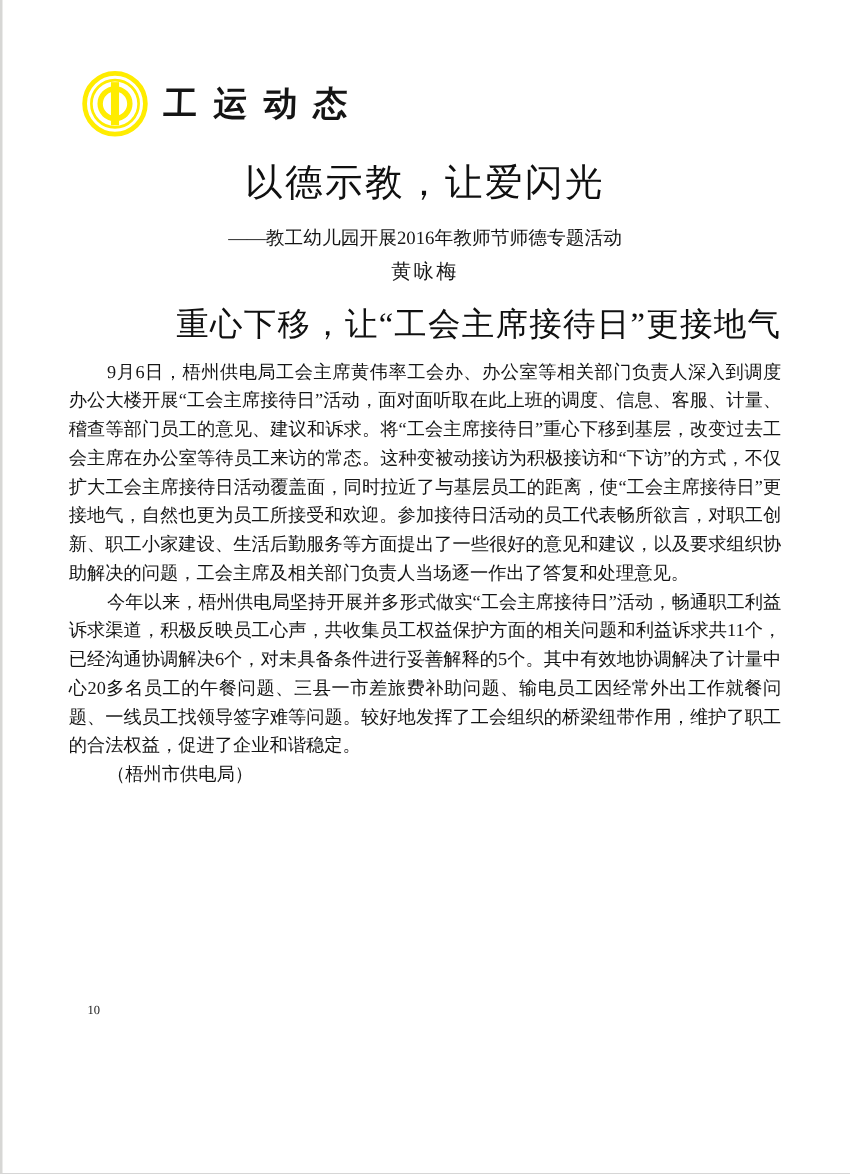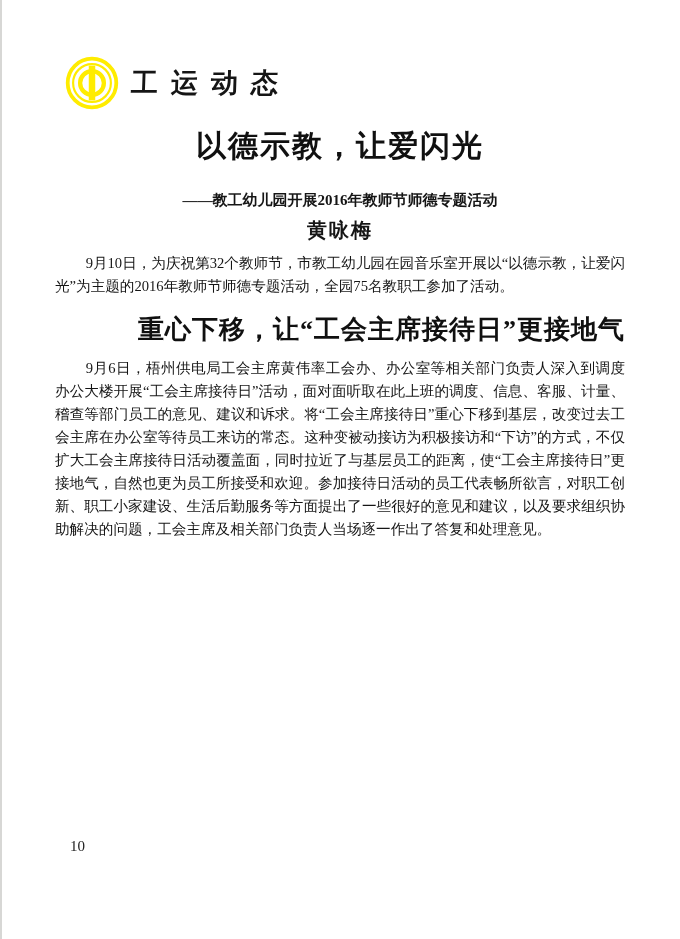--- a/index.html
+++ b/index.html
@@ -19,35 +19,35 @@
   .masthead{display:flex;align-items:center;gap:12px;padding-top:56px;margin-left:10px;}
   .emblem{width:54px;height:54px;flex:0 0 auto;}
   .masthead-title{
     font-size:27px;font-weight:bold;letter-spacing:13px;
     font-family:"Liberation Serif","DejaVu Serif",serif;
     transform:skewX(-2deg);
     white-space:nowrap;
   }
   
   .art-title{
-    text-align:center;font-weight:bold;color:#101010;
+    text-align:center;font-weight:normal;color:#101010;
     font-family:"Liberation Serif","DejaVu Serif",serif;
   }
   .t1{font-size:30px;margin:16px 0 0 0;letter-spacing:2px;}
   .t2{font-size:26px;margin:14px 0 10px 0;letter-spacing:1px;text-align:right;}
-  .subtitle{text-align:center;font-size:15px;font-weight:bold;margin:24px 0 0 0;}
-  .author{text-align:center;font-size:20px;font-weight:bold;margin:7px 0 8px 0;letter-spacing:2px;}
+  .subtitle{text-align:center;font-size:15px;font-weight:normal;margin:14px 0 0 0;}
+  .author{text-align:center;font-size:16px;font-weight:normal;margin:7px 0 8px 0;letter-spacing:2px;}
   .body-text p{
     margin:0;font-size:14.6px;line-height:23px;
     text-align:justify;text-justify:inter-ideograph;
     text-indent:2.1em;
   }
   .attr-inline{float:right;text-indent:0;}
   .attr-line{margin:0;font-size:14.6px;line-height:23px;text-align:right;}
-  .page-number{position:absolute;left:68px;top:838px;font-size:15px;color:#222;}
+  .page-number{position:absolute;left:68px;top:803px;font-size:10px;color:#222;}
 </style>
 </head>
 <body>
 
 <div class="page">
   <div class="content">
 
     <div class="masthead">
       <svg class="emblem" viewBox="0 0 100 100">
         <circle cx="50" cy="50" r="45" fill="none" stroke="#ffec00" stroke-width="7"></circle>
@@ -56,27 +56,28 @@
         <rect x="44" y="18" width="12" height="64" fill="#ffec00"></rect>
       </svg>
       <div class="masthead-title">工运动态</div>
     </div>
 
     <div>
       <h1 class="art-title t1">以德示教，让爱闪光</h1>
       <div class="subtitle">——教工幼儿园开展2016年教师节师德专题活动</div>
       <div class="author">黄咏梅</div>
       <div class="body-text">
-        <p>9月10日，为庆祝第32个教师节，市教工幼儿园在园音乐室开展以“以德示教，让爱闪光”为主题的2016年教师节师德专题活动，全园75名教职工参加了活动。</p>
       </div>
     </div>
 
     <div>
       <h1 class="art-title t2">重心下移，让“工会主席接待日”更接地气</h1>
       <div class="body-text">
         <p>9月6日，梧州供电局工会主席黄伟率工会办、办公室等相关部门负责人深入到调度办公大楼开展“工会主席接待日”活动，面对面听取在此上班的调度、信息、客服、计量、稽查等部门员工的意见、建议和诉求。将“工会主席接待日”重心下移到基层，改变过去工会主席在办公室等待员工来访的常态。这种变被动接访为积极接访和“下访”的方式，不仅扩大工会主席接待日活动覆盖面，同时拉近了与基层员工的距离，使“工会主席接待日”更接地气，自然也更为员工所接受和欢迎。参加接待日活动的员工代表畅所欲言，对职工创新、职工小家建设、生活后勤服务等方面提出了一些很好的意见和建议，以及要求组织协助解决的问题，工会主席及相关部门负责人当场逐一作出了答复和处理意见。</p>
+        <p>今年以来，梧州供电局坚持开展并多形式做实“工会主席接待日”活动，畅通职工利益诉求渠道，积极反映员工心声，共收集员工权益保护方面的相关问题和利益诉求共11个，已经沟通协调解决6个，对未具备条件进行妥善解释的5个。其中有效地协调解决了计量中心20多名员工的午餐问题、三县一市差旅费补助问题、输电员工因经常外出工作就餐问题、一线员工找领导签字难等问题。较好地发挥了工会组织的桥梁纽带作用，维护了职工的合法权益，促进了企业和谐稳定。</p>
+        <p class="attr-line">（梧州市供电局）</p>
       </div>
     </div>
 
   </div>
 
   <div class="page-number">10</div>
 </div>
 
 </body></html>

